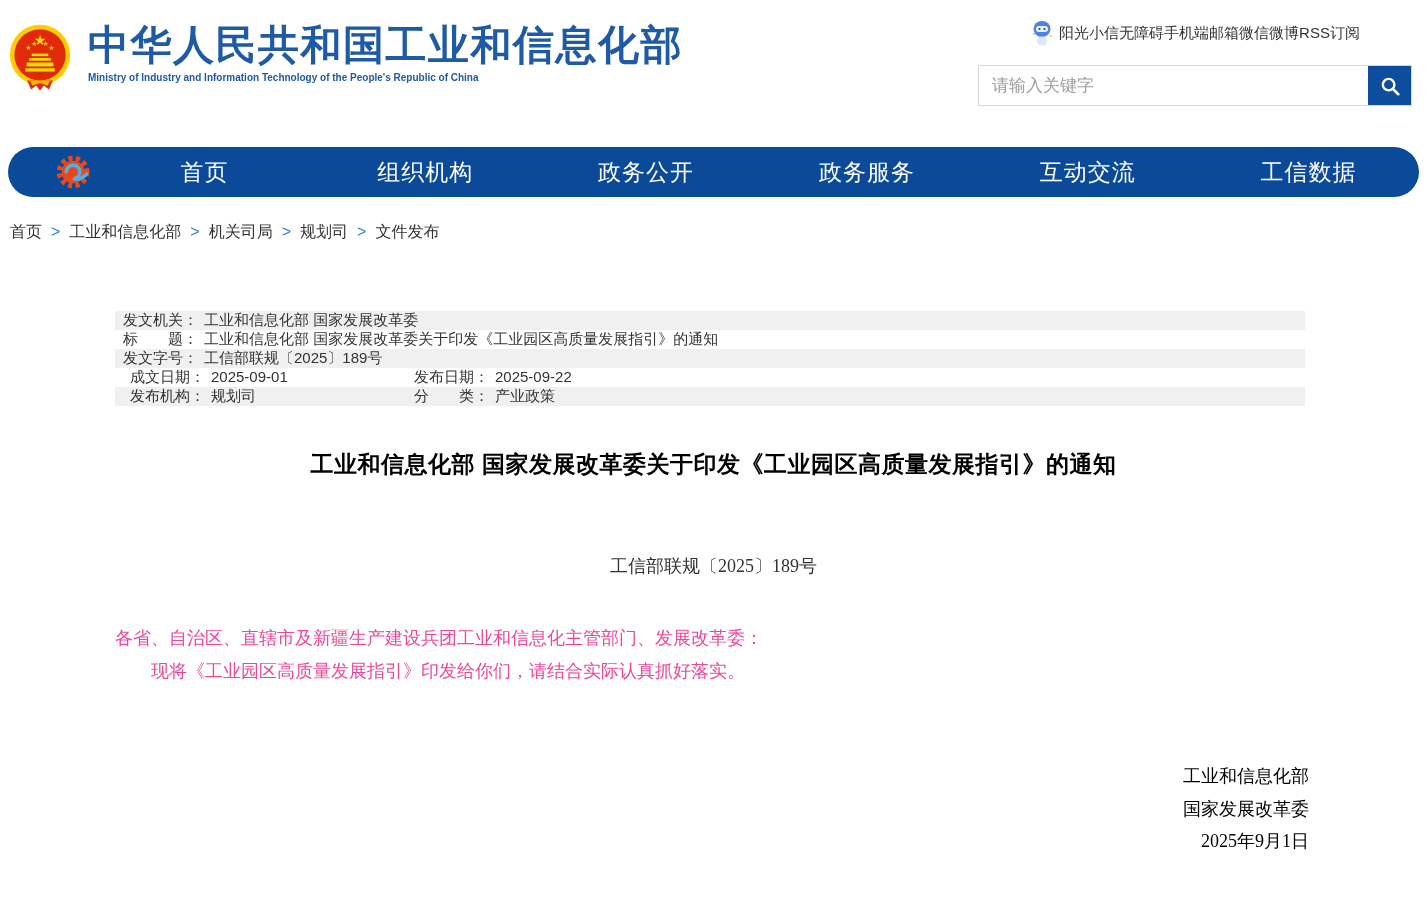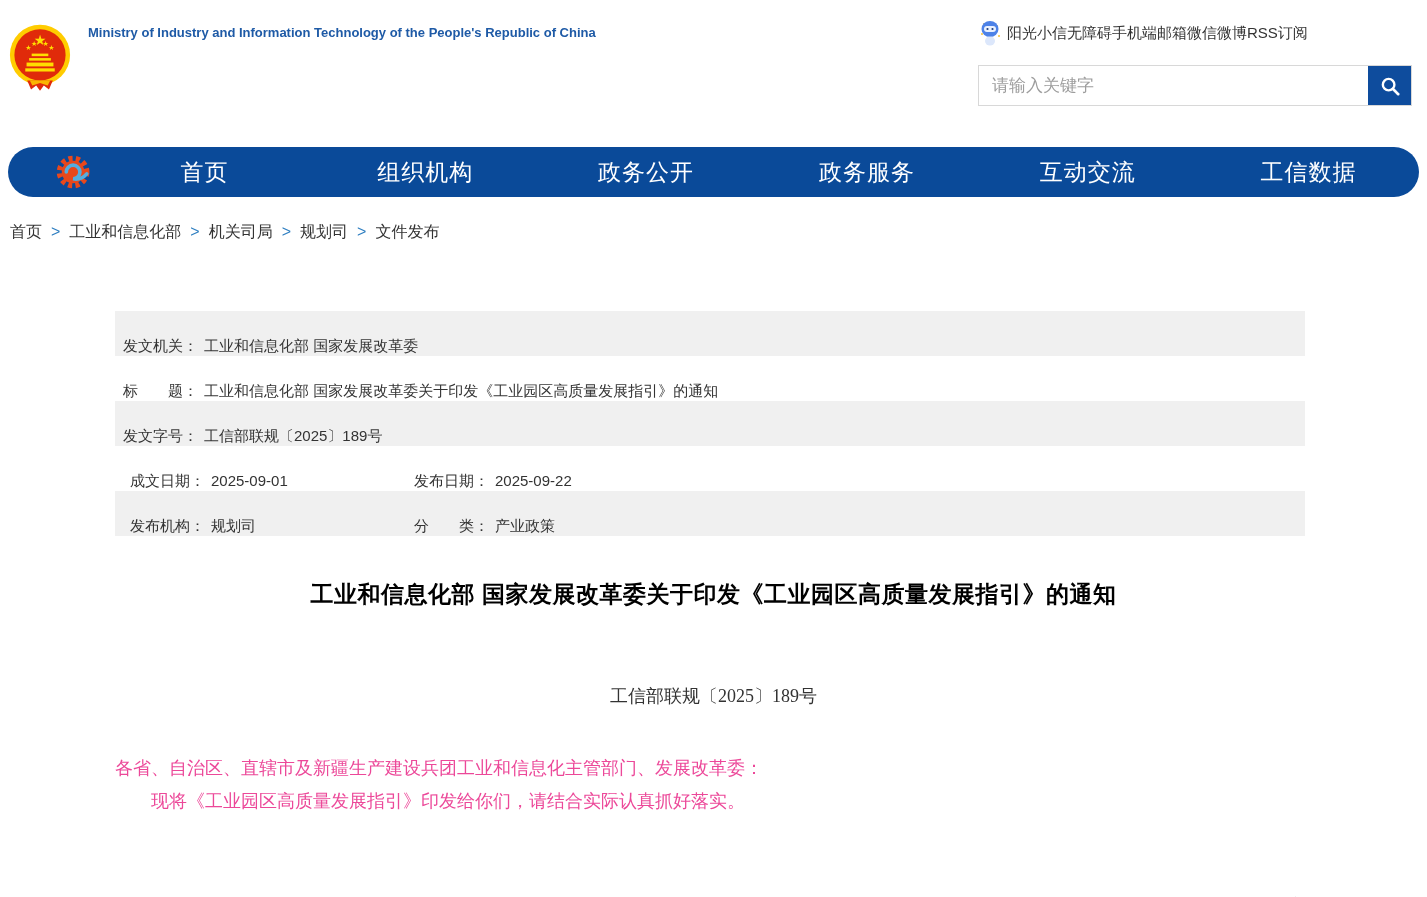--- a/index.html
+++ b/index.html
@@ -14,26 +14,26 @@
   
   .site-header { position: relative; height: 147px; background: #fff; }
   .brand { position: absolute; left: 8px; top: 22px; display: flex; align-items: flex-start; }
   .emblem { width: 64px; height: 76px; flex: 0 0 auto; }
   .brand-text { margin-left: 16px; }
   .site-title-cn {
     font-size: 41px; font-weight: bold; color: #1E5AA6;
     letter-spacing: 1.5px; line-height: 1.15; white-space: nowrap;
   }
   .site-title-en {
-    font-size: 13px; font-weight: bold; color: #1E5AA6; margin-top: 3px; white-space: nowrap;
+    font-size: 10px; font-weight: bold; color: #1E5AA6; margin-top: 3px; white-space: nowrap;
   }
 
   .header-right { position: absolute; top: 20px; right: 15px; width: 434px; }
   .quick-links {
-    display: flex; align-items: center; justify-content: flex-start;
+    display: flex; align-items: center; justify-content: center;
     font-size: 15px; color: #333; margin-bottom: 19px; white-space: nowrap;
   }
   .quick-links a { color: #333; }
   .quick-link-first { display: flex; align-items: center; gap: 5px; color:#333; }
   .mascot { width: 24px; height: 26px; display: inline-block; }
 
   .search-box {
     display: flex; height: 41px; border: 1px solid #D8D8D8; background: #86efac;
   }
   .search-input {
@@ -58,21 +58,21 @@
     letter-spacing: 1px; white-space: nowrap;
   }
 
   
   .breadcrumb { margin: 25px 12px 0 10px; font-size: 16px; color: #333; }
   .breadcrumb a { color: #333; }
   .breadcrumb .sep { color: #2F7FC1; margin: 0 9px; font-family: "Liberation Sans", sans-serif; }
 
   
   .meta { margin: 68px 0 0 115px; width: 1190px; font-size: 15px; color: #333; }
-  .meta-row { height: 45px; display: flex; align-items: flex-end; padding-left: 8px; }
+  .meta-row { height: 19px; display: flex; align-items: flex-end; padding-left: 8px; }
   .meta-row.gray { background: #F0F0F0; }
   .meta-col { display: flex; margin-left: 7px; }
   .meta-col.first { width: 277px; flex: 0 0 auto; }
   .meta-label { white-space: pre; }
   .meta-value { margin-left: 6px; white-space: pre; }
 
   
   .doc-heading {
     margin-top: 43px; text-align: center; font-size: 23px; font-weight: bold;
     color: #000; letter-spacing: 0.5px;
@@ -108,20 +108,21 @@
       <text x="59" y="36" font-size="11" fill="#FFDE00" text-anchor="middle">★</text>
       <text x="68" y="43" font-size="11" fill="#FFDE00" text-anchor="middle">★</text>
       <rect x="37" y="48" width="26" height="4" fill="#FFDE00"></rect>
       <rect x="33" y="55" width="34" height="4" fill="#FFDE00"></rect>
       <rect x="29" y="62" width="42" height="6" fill="#FFDE00"></rect>
       <rect x="27" y="71" width="46" height="5" fill="#FFDE00"></rect>
       <path d="M30 90 L70 90 L64 104 L56 98 L50 106 L44 98 L36 104 Z" fill="#E02A0A"></path>
       <path d="M34 90 L66 90 L62 98 L50 94 L38 98 Z" fill="#FFCC00" opacity="0.85"></path>
     </svg>
     <span class="brand-text">
+      <span class="site-title-cn" style="display:block">中华人民共和国工业和信息化部</span>
       <span class="site-title-en" style="display:block">Ministry of Industry and Information Technology of the People's Republic of China</span>
     </span>
   </a>
 
   <div class="header-right">
     <div class="quick-links">
       <a class="quick-link-first">
         <svg class="mascot" viewBox="0 0 24 26">
           <circle cx="6" cy="4" r="1" fill="#F5C23C"></circle>
           <circle cx="19" cy="6" r="1" fill="#F5C23C"></circle>

